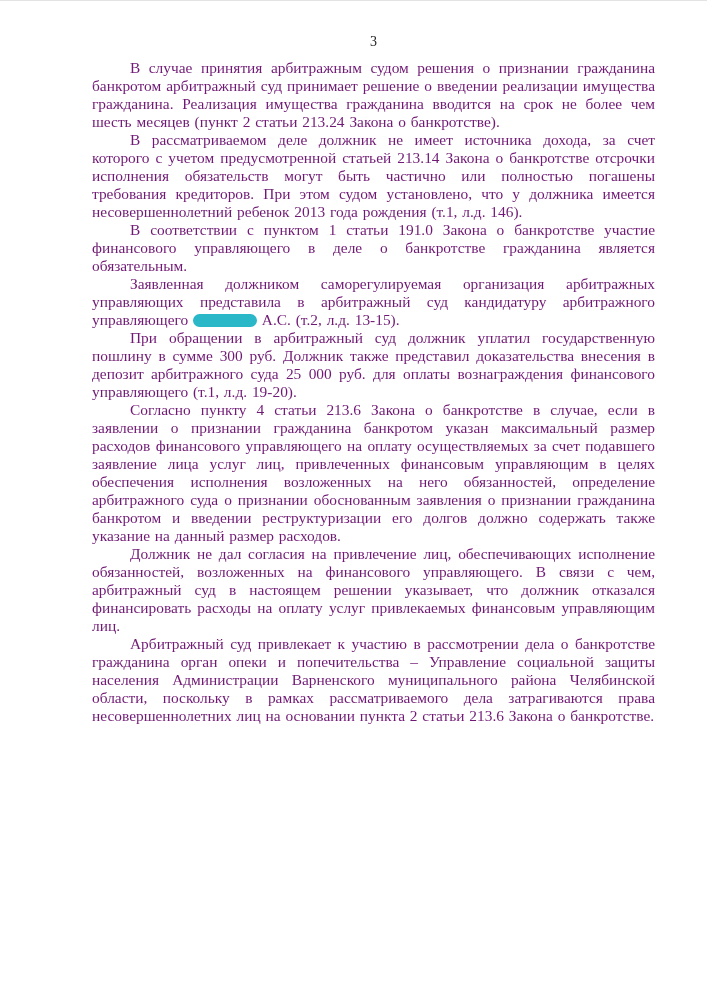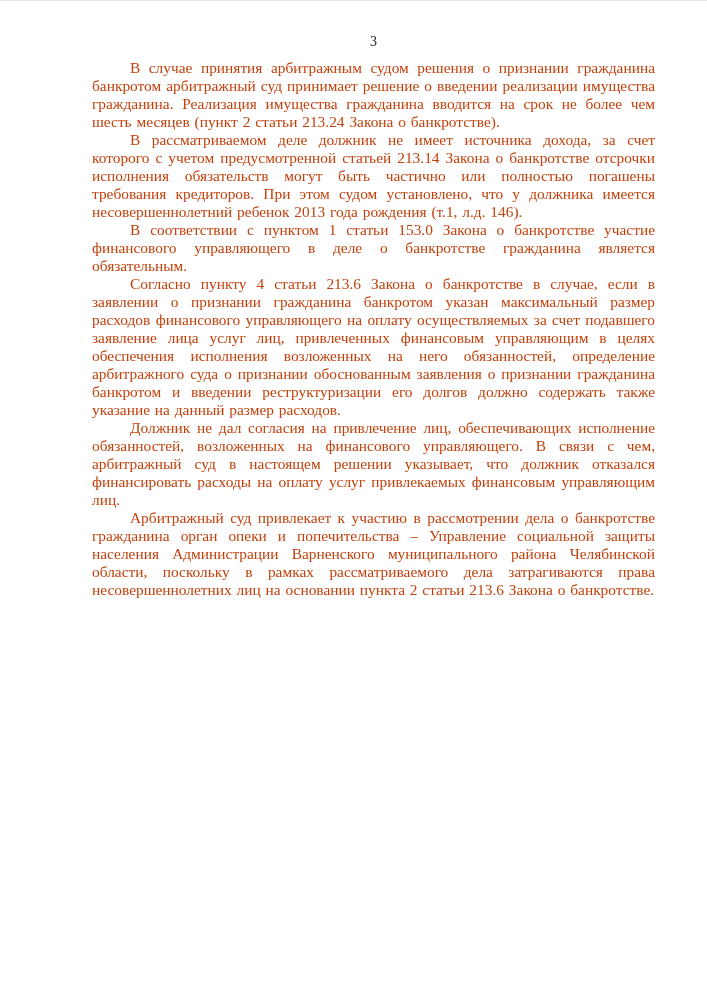--- a/index.html
+++ b/index.html
@@ -44,21 +44,23 @@
   }
   .redact.small {
     border-radius: 50%;
   }
 </style>
 </head>
 <body>
 
 <div class="page">
   <div class="page-number">3</div>
-  <div class="document-body" style="color: #c2410c;">
+  <div class="document-body" style="color: #701a75;">
       <p class="para">В случае принятия арбитражным судом решения о признании гражданина банкротом арбитражный суд принимает решение о введении реализации имущества гражданина. Реализация имущества гражданина вводится на срок не более чем шесть месяцев (пункт 2 статьи 213.24 Закона о банкротстве).</p>
       <p class="para">В рассматриваемом деле должник не имеет источника дохода, за счет которого с учетом предусмотренной статьей 213.14 Закона о банкротстве отсрочки исполнения обязательств могут быть частично или полностью погашены требования кредиторов. При этом судом установлено, что у должника имеется несовершеннолетний ребенок 2013 года рождения (т.1, л.д. 146).</p>
-      <p class="para">В соответствии с пунктом 1 статьи 153.0 Закона о банкротстве участие финансового управляющего в деле о банкротстве гражданина является обязательным.</p>
+      <p class="para">В соответствии с пунктом 1 статьи 191.0 Закона о банкротстве участие финансового управляющего в деле о банкротстве гражданина является обязательным.</p>
+      <p class="para">Заявленная должником саморегулируемая организация арбитражных управляющих представила в арбитражный суд кандидатуру арбитражного управляющего <span class="redact" style="width: 64px; background: rgb(42, 183, 200);"></span> А.С. (т.2, л.д. 13-15).</p>
+      <p class="para">При обращении в арбитражный суд должник уплатил государственную пошлину в сумме 300 руб. Должник также представил доказательства внесения в депозит арбитражного суда 25 000 руб. для оплаты вознаграждения финансового управляющего (т.1, л.д. 19-20).</p>
       <p class="para">Согласно пункту 4 статьи 213.6 Закона о банкротстве в случае, если в заявлении о признании гражданина банкротом указан максимальный размер расходов финансового управляющего на оплату осуществляемых за счет подавшего заявление лица услуг лиц, привлеченных финансовым управляющим в целях обеспечения исполнения возложенных на него обязанностей, определение арбитражного суда о признании обоснованным заявления о признании гражданина банкротом и введении реструктуризации его долгов должно содержать также указание на данный размер расходов.</p>
       <p class="para">Должник не дал согласия на привлечение лиц, обеспечивающих исполнение обязанностей, возложенных на финансового управляющего. В связи с чем, арбитражный суд в настоящем решении указывает, что должник отказался финансировать расходы на оплату услуг привлекаемых финансовым управляющим лиц.</p>
       <p class="para">Арбитражный суд привлекает к участию в рассмотрении дела о банкротстве гражданина орган опеки и попечительства – Управление социальной защиты населения Администрации Варненского муниципального района Челябинской области, поскольку в рамках рассматриваемого дела затрагиваются права несовершеннолетних лиц на основании пункта 2 статьи 213.6 Закона о банкротстве.</p>
     </div>
 </div>
 
 </body></html>

